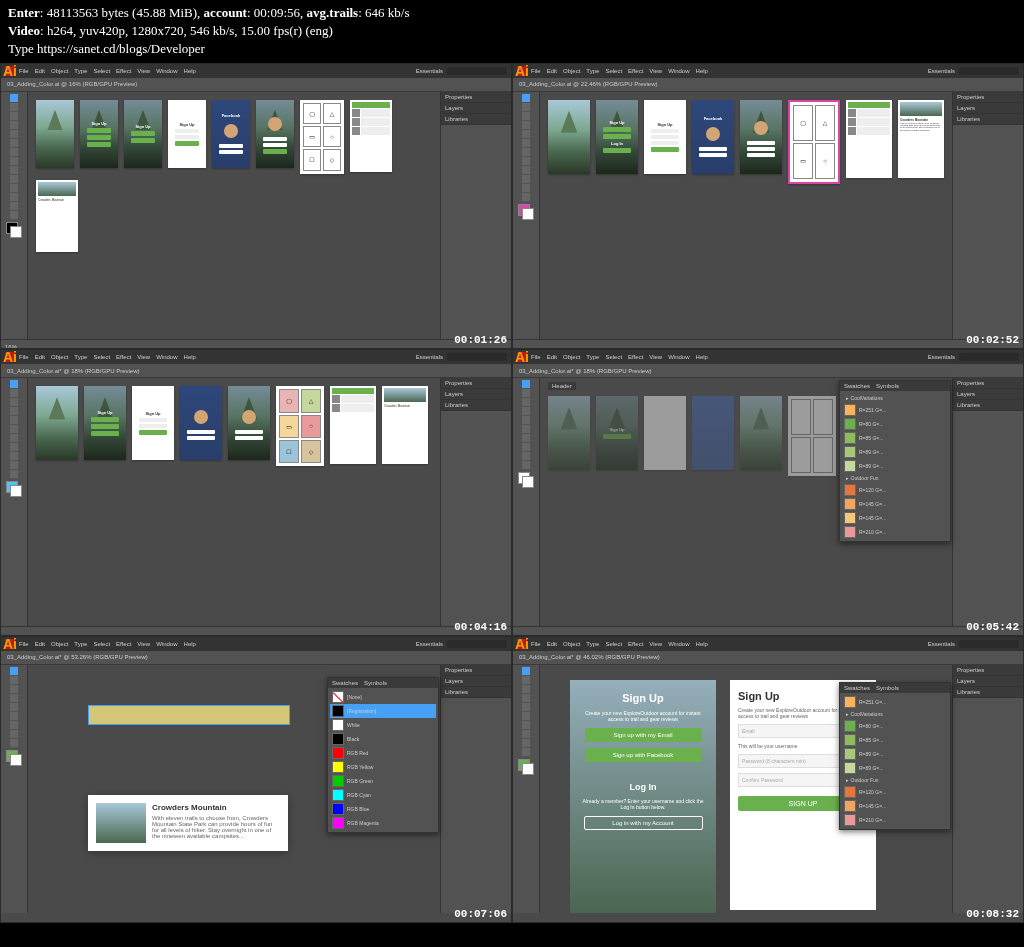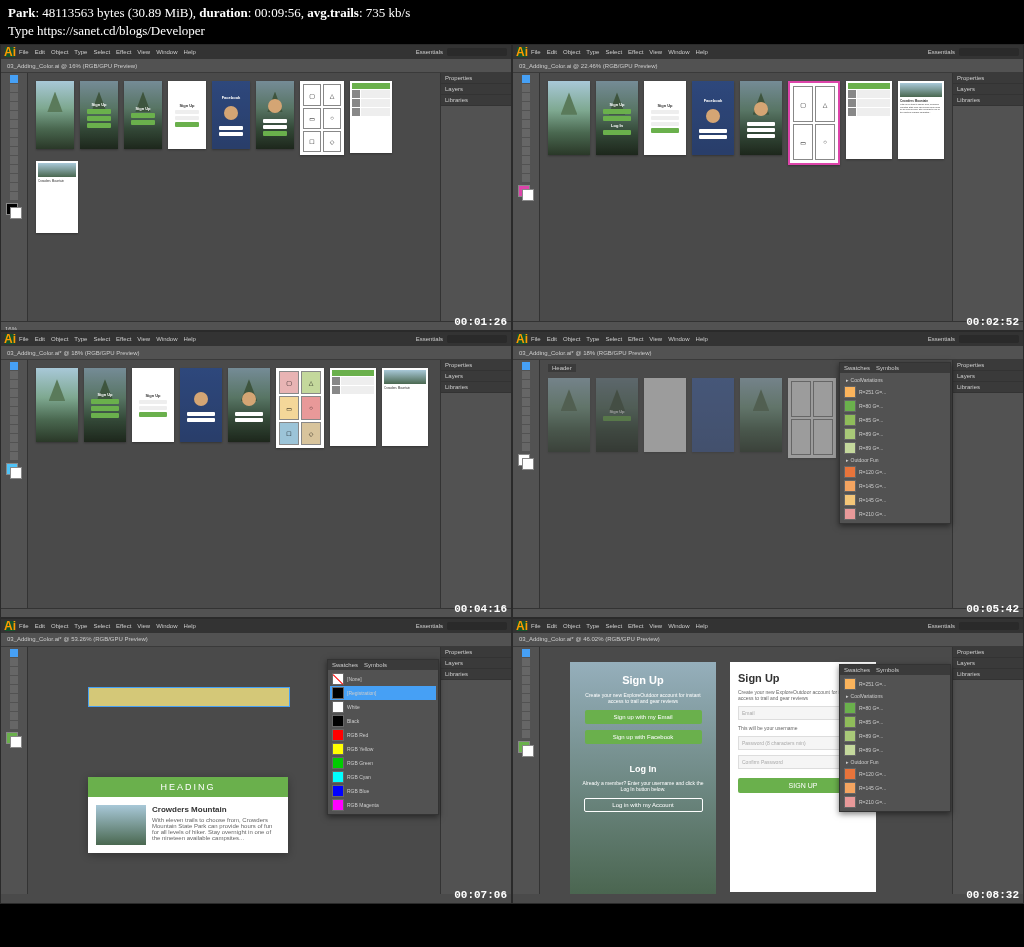--- a/index.html
+++ b/index.html
@@ -1,21 +1,21 @@
 <!DOCTYPE html>
 <html><head>
 <meta charset="utf-8">
 <style>
 body{margin:0;background:#000;font-family:Arial,sans-serif;width:1024px;height:947px;overflow:hidden}
 .header{color:#fff;padding:4px 8px;font-family:'Comic Sans MS',cursive;font-size:13px;line-height:1.4}
 .header b{font-weight:bold}
 .grid{display:grid;grid-template-columns:1fr 1fr;grid-template-rows:repeat(3,1fr);width:1024px;height:860px}
 .cell{position:relative;background:#4a4a4a;border:1px solid #2a2a2a;overflow:hidden}
 .ai-top{background:#333;height:14px;display:flex;align-items:center;padding:0 4px;font-size:6px;color:#ccc}
-.ai-logo{width:10px;height:10px;background:#14532d;color:#ff9a00;font-weight:bold;font-size:12px;display:flex;align-items:center;justify-content:center;margin-right:4px}
+.ai-logo{width:10px;height:10px;background:#b91c1c;color:#ff9a00;font-weight:bold;font-size:14px;display:flex;align-items:center;justify-content:center;margin-right:4px}
 .ai-menu{display:flex;gap:6px;flex:1}
 .ai-menu span{font-size:6px}
 .ai-right{display:flex;gap:4px;align-items:center}
 .ai-search{background:#2a2a2a;width:60px;height:8px;border-radius:2px}
 .ai-tab{background:#525252;height:11px;font-size:6px;color:#ccc;padding:1px 6px;display:flex;align-items:center;border-bottom:1px solid #3a3a3a}
 .ai-body{display:flex;height:calc(100% - 37px)}
 .ai-tools{width:22px;background:#525252;display:flex;flex-direction:column;gap:1px;padding:2px;border-right:1px solid #333}
 .tool{width:8px;height:8px;background:#666;margin:0 auto}
 .tool.sel{background:#46a0f5}
 .color-sw{width:16px;height:16px;position:relative;margin:2px auto}
@@ -75,21 +75,22 @@
 .icons-colored .ico:nth-child(3){background:#f4d799}
 .icons-colored .ico:nth-child(4){background:#e89999}
 .icons-colored .ico:nth-child(5){background:#9cc4d8}
 .icons-colored .ico:nth-child(6){background:#d8c49c}
 .faded .ab{opacity:0.45}
 </style>
 </head>
 <body>
 
 <div class="header">
-  <div><b>Park</b><span>: 48113563 bytes (30.89 MiB), </span><b>duration</b><span>: 00:09:56, </span><b>avg.trails</b><span>: 735 kb/s</span></div>
+  <div><b>Enter</b><span>: 48113563 bytes (45.88 MiB), </span><b>account</b><span>: 00:09:56, </span><b>avg.trails</b><span>: 646 kb/s</span></div>
+  <div><b>Video</b><span>: h264, yuv420p, 1280x720, 546 kb/s, 15.00 fps(r) (eng)</span></div>
   <div>Type https://sanet.cd/blogs/Developer</div>
 </div>
 
 <div class="grid">
 
 <div class="cell">
   <div class="ai-top">
     <div class="ai-logo">Ai</div>
     <div class="ai-menu">
       <span>File</span>
@@ -605,21 +606,20 @@
           <div class="tool"></div>
           <div class="tool"></div>
           <div class="tool"></div>
       <div class="color-sw">
             <div class="sw-f" style="background:#6ab04c"></div>
             <div class="sw-b"></div>
           </div>
     </div>
     <div class="ai-canvas">
       <div class="big-ab heading-card" style="left:60px;top:130px">
-        <div class="hd">HEADING</div>
         <div class="bd">
           <div class="img"></div>
           <div class="txt">
                 <div class="ti">Crowders Mountain</div>
                 <div>With eleven trails to choose from, Crowders Mountain State Park can provide hours of fun for all levels of hiker. Stay overnight in one of the nineteen available campsites...</div>
               </div>
         </div>
       </div>
       <div style="position:absolute;left:60px;top:40px;width:200px;height:18px;background:#d4c878;border:1px solid #46a0f5"></div>
     </div>

